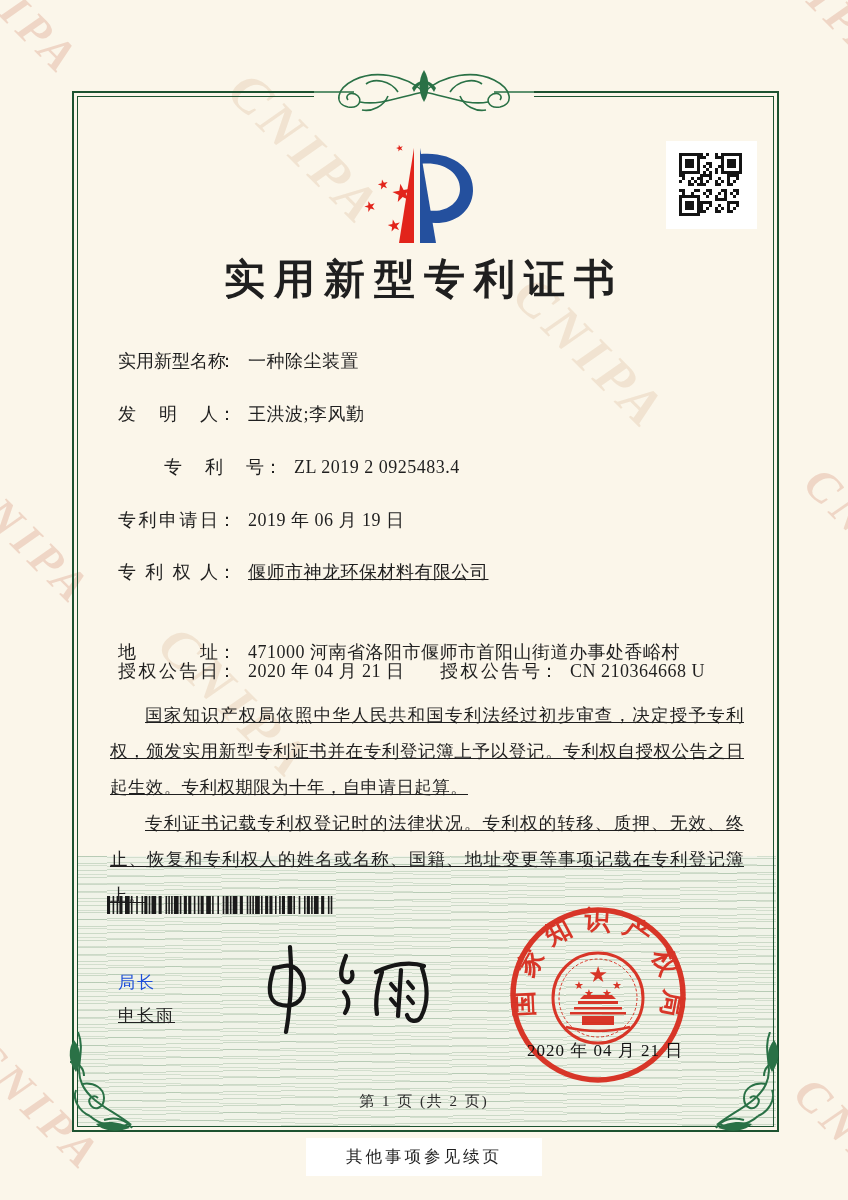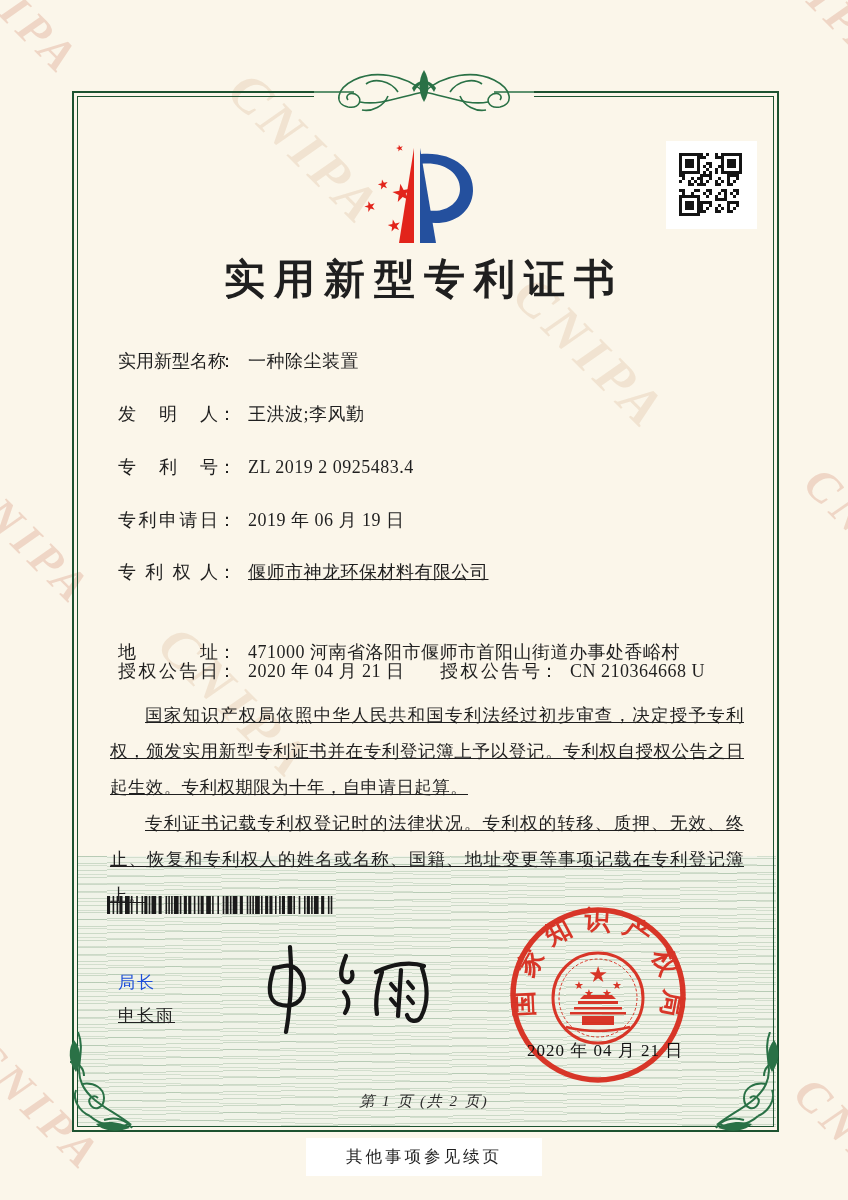--- a/index.html
+++ b/index.html
@@ -52,38 +52,38 @@
   .qr-box svg{position:absolute; left:13px; top:12px;}
   .title{
     position:absolute; left:0; top:252px; width:100%; text-align:center;
     font-size:41px; font-weight:600; letter-spacing:9px; z-index:2;
   }
   
   .frow{position:absolute; left:118px; z-index:2; font-size:18px; white-space:nowrap;}
   .flabel{display:inline-block; width:100px; text-align:justify; text-align-last:justify; vertical-align:bottom;}
   .fcolon{display:inline-block; margin-right:12px;}
   .fvalue{letter-spacing:0.5px;}
-  .frow-0{top:349px;} .frow-1{top:402px;} .frow-2{top:455px;}
+  .frow-0{top:349px;} .frow-1{top:402px;} .frow-2{top:455px;margin-left:46px;}
   .frow-3{top:508px;} .frow-4{top:560px;text-decoration:underline;} .frow-5{top:612px;margin-top:28px;}
   .frow-grant{top:659px;}
   .grant2{position:absolute; left:322px; top:0; white-space:nowrap;}
   
   .body-text{
     position:absolute; left:110px; top:697px; width:634px; z-index:2;
     font-size:17.5px; line-height:36px; letter-spacing:0.4px; text-align:justify;text-decoration:underline;
   }
   .body-text p{margin:0; text-indent:2em;}
   
   .barcode{position:absolute; left:107px; top:896px; z-index:2;}
   .sig-title{position:absolute; left:118px; top:971px; font-family:"Liberation Sans",sans-serif; font-size:17px; letter-spacing:2px; z-index:2; color:#1d4ed8;}
   .sig-name{position:absolute; left:118px; top:1004px; font-family:"Liberation Sans",sans-serif; font-size:17px; letter-spacing:2px; z-index:2; color:#222;text-decoration:underline;}
   .signature{position:absolute; left:248px; top:942px; z-index:2;}
   .seal{position:absolute; left:506px; top:903px; z-index:2;}
   .seal-date{position:absolute; left:527px; top:1039px; width:160px; font-size:17px; letter-spacing:1px; color:#111; z-index:3; white-space:nowrap;}
-  .page-info{position:absolute; left:0; top:1092px; width:100%; text-align:center; font-size:15px; letter-spacing:2px; z-index:2; color:#2b2b2b;font-style:italic;}
+  .page-info{position:absolute; left:0; top:1092px; width:100%; text-align:center; font-size:15px; letter-spacing:2px; z-index:2; color:#2b2b2b;}
   .footer-note{
     position:absolute; left:50%; transform:translateX(-50%); top:1138px; background:#ffffff;
     padding:8px 40px; font-size:16.5px; letter-spacing:3px; z-index:2; white-space:nowrap;
   }
 </style>
 </head>
 <body>
 
 <div class="page">
 

